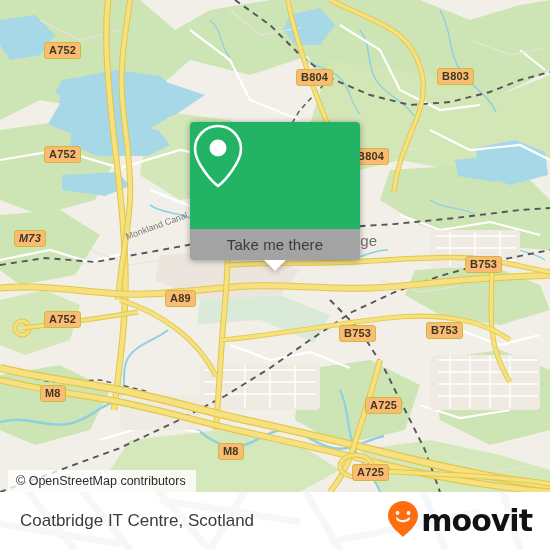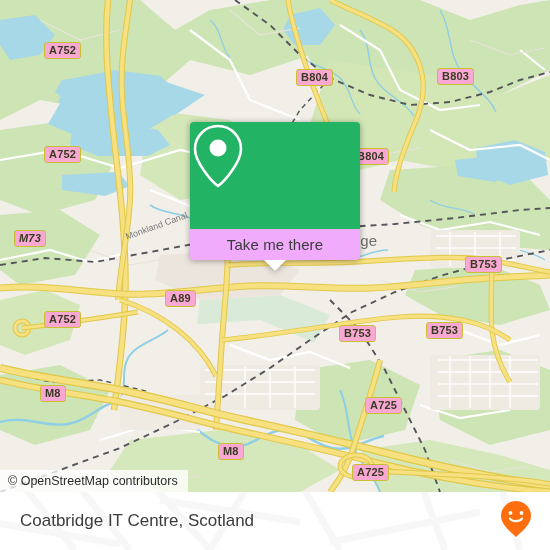--- a/index.html
+++ b/index.html
@@ -13,21 +13,21 @@
   
   .map{
     position:absolute;left:0;top:0;width:550px;height:492px;
     overflow:hidden;background:#f2efe9;
   }
   .map svg{position:absolute;left:0;top:0;display:block;}
 
   
   .shield{
     position:absolute;
-    background:#f9a8d4;
+    background:#fdba74;
     border:1.2px solid #c9bf33;
     border-radius:3px;
     color:#3a3a22;
     font-size:11px;
     font-weight:bold;
     letter-spacing:.2px;
     line-height:14px;
     height:15px;
     padding:0 4px;
     white-space:nowrap;
@@ -59,41 +59,41 @@
     filter:drop-shadow(0 1px 3px rgba(0,0,0,.35));
   }
   .popup-head{
     background:#22b364;
     height:107px;
     border-radius:4px 4px 0 0;
     display:flex;align-items:center;justify-content:center;
   }
   .popup-head svg{display:block;}
   .popup-body{
-    background:#f0abfc;
+    background:#a3a3a3;
     height:31px;
     border-radius:0 0 4px 4px;
     display:flex;align-items:center;justify-content:center;
     position:relative;
   }
   .popup-body span{
     color:#3b3b3b;font-size:15px;letter-spacing:.1px;
   }
   .popup-tail{
     position:absolute;left:50%;top:100%;
     transform:translateX(-50%);
     width:0;height:0;
     border-left:11px solid transparent;
     border-right:11px solid transparent;
     border-top:11px solid #ffffff;
   }
 
   
   .attribution{
-    position:absolute;left:0;bottom:0;
+    position:absolute;left:8px;bottom:0;
     background:rgba(255,255,255,.78);
     color:#2b2b2b;
     font-size:12.5px;
     padding:4px 10px 4px 8px;
     white-space:nowrap;
     font-family:"Liberation Sans","DejaVu Sans",sans-serif;
   }
 
   
   .footer{
@@ -341,16 +341,17 @@
 
     <div class="brand">
       <span>
         <svg width="32" height="38" viewBox="0 0 32 38">
           <path d="M16 1 C7.7 1 1 7.7 1 16 C1 25 12 33 16 37 C20 33 31 25 31 16 C31 7.7 24.3 1 16 1 Z" fill="#ff6e0e"></path>
           <circle cx="10.5" cy="13" r="1.9" fill="#ffffff"></circle>
           <circle cx="21.5" cy="13" r="1.9" fill="#ffffff"></circle>
           <path d="M10 18.5 C12 22 20 22 22 18.5" stroke="#ffffff" stroke-width="2.1" fill="none" stroke-linecap="round"></path>
         </svg>
       </span>
+      <span class="brand-word">moovit</span>
     </div>
   </div>
 
 </div>
 
 </body></html>

